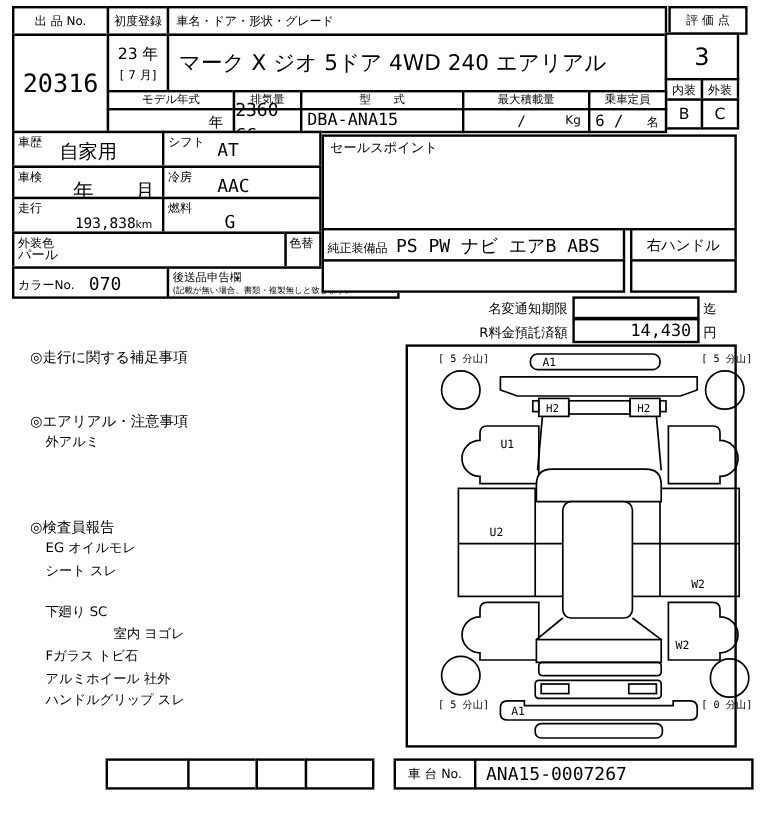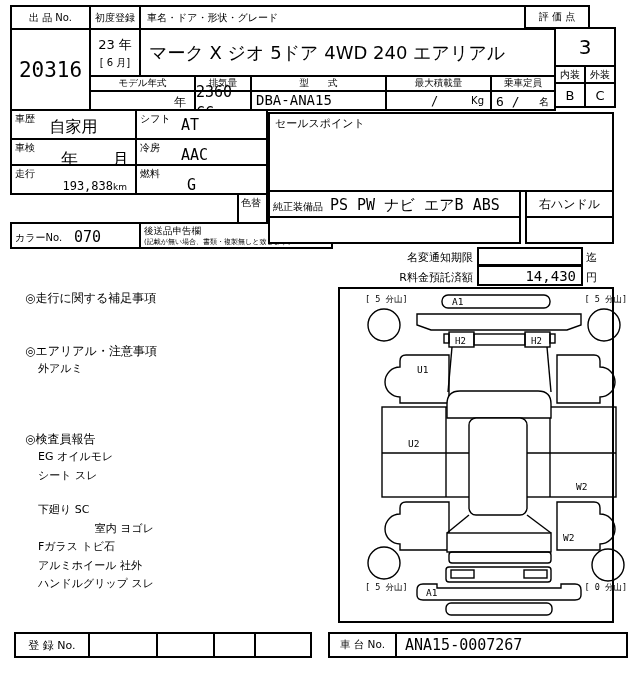--- a/index.html
+++ b/index.html
@@ -17,29 +17,29 @@
 <body>
 
 <div class="sheet">
 
   <div class="c ctr" style="left:10px;top:5px;width:81px;height:25px;font-size:10px;">出 品 No.</div>
   <div class="c ctr mono" style="left:10px;top:28px;width:81px;height:83px;font-size:21px;">20316</div>
 
   <div class="c ctr" style="left:89px;top:5px;width:52px;height:25px;font-size:10px;">初度登録</div>
   <div class="c" style="left:89px;top:28px;width:52px;height:49px;">
     <div class="nw" style="position:absolute;top:6px;left:0;right:0;text-align:center;font-size:13px;">23 年</div>
-    <div class="nw" style="position:absolute;top:26px;left:0;right:0;text-align:center;font-size:10px;">[ 6 月]</div>
+    <div class="nw" style="position:absolute;top:26px;left:0;right:0;text-align:center;font-size:10px;">[ 7 月]</div>
   </div>
 
   <div class="c" style="left:139px;top:5px;width:417px;height:25px;">
     <span style="position:absolute;top:4px;left:6px;font-size:10px;">車名・ドア・形状・グレード</span>
   </div>
   <div class="c nw" style="left:139px;top:28px;width:417px;height:49px;font-size:18px;line-height:45px;padding-left:8px;">マーク X ジオ 5ドア 4WD 240 エアリアル</div>
 
-  <div class="c ctr" style="left:524px;top:5px;width:66px;height:24px;font-size:10px;">評 価 点</div>
+  <div class="c ctr" style="left:557px;top:5px;width:66px;height:24px;font-size:10px;">評 価 点</div>
   <div class="c ctr" style="left:554px;top:27px;width:62px;height:40px;font-size:20px;">3</div>
   <div class="c ctr" style="left:554px;top:65px;width:32px;height:19px;font-size:10px;">内装</div>
   <div class="c ctr" style="left:584px;top:65px;width:32px;height:19px;font-size:10px;">外装</div>
   <div class="c ctr" style="left:554px;top:82px;width:32px;height:26px;font-size:13px;">B</div>
   <div class="c ctr" style="left:584px;top:82px;width:32px;height:26px;font-size:13px;">C</div>
 
   <div class="c ctr" style="left:89px;top:75px;width:107px;height:17px;font-size:9.5px;">モデル年式</div>
   <div class="c ctr" style="left:194px;top:75px;width:58px;height:17px;font-size:9.5px;">排気量</div>
   <div class="c ctr" style="left:250px;top:75px;width:137px;height:17px;font-size:9.5px;">型　　式</div>
   <div class="c ctr" style="left:385px;top:75px;width:107px;height:17px;font-size:9.5px;">最大積載量</div>
@@ -81,20 +81,24 @@
     <span class="lbl">走行</span>
     <div style="position:absolute;left:0;right:8px;top:9px;text-align:right;">
       <span class="mono" style="font-size:12px;">193,838</span><span style="font-size:9px;">km</span>
     </div>
   </div>
   <div class="c" style="left:135px;top:164px;width:133px;height:31px;">
     <span class="lbl">燃料</span>
     <span class="mono" style="position:absolute;left:50px;top:10px;font-size:15px;">G</span>
   </div>
 
+  <div class="c" style="left:10px;top:193px;width:229px;height:31px;">
+    <span class="lbl">外装色</span>
+    <span style="position:absolute;left:3px;bottom:2px;font-size:11px;">パール</span>
+  </div>
   <div class="c" style="left:237px;top:193px;width:31px;height:31px;">
     <span class="lbl" style="left:2px;">色替</span>
   </div>
 
   <div class="c" style="left:10px;top:222px;width:131px;height:27px;">
     <span style="position:absolute;left:3px;top:7px;font-size:10px;">カラーNo.</span>
     <span class="mono" style="position:absolute;left:62px;top:4px;font-size:15px;">070</span>
   </div>
   <div class="c" style="left:139px;top:222px;width:194px;height:27px;">
     <span style="position:absolute;left:3px;top:1px;font-size:9.5px;">後送品申告欄</span>
@@ -192,21 +196,20 @@
       <text x="95" y="54.5" font-size="9">H2</text>
       <text x="171" y="54.5" font-size="9">H2</text>
       <text x="57" y="84" font-size="9.5">U1</text>
       <text x="48" y="158" font-size="9.5">U2</text>
       <text x="216" y="201" font-size="9.5">W2</text>
       <text x="203" y="252" font-size="9.5">W2</text>
       <text x="66" y="307" font-size="9.5">A1</text>
     </svg>
   </div>
 
-  <div class="c ctr" style="left:14px;top:632px;width:76px;height:26px;font-size:11px;">登 録 No.</div>
   <div class="c" style="left:88px;top:632px;width:70px;height:26px;"></div>
   <div class="c" style="left:156px;top:632px;width:59px;height:26px;"></div>
   <div class="c" style="left:213px;top:632px;width:43px;height:26px;"></div>
   <div class="c" style="left:254px;top:632px;width:58px;height:26px;"></div>
 
   <div class="c ctr" style="left:328px;top:632px;width:69px;height:26px;font-size:10.5px;">車 台 No.</div>
   <div class="c mono nw" style="left:395px;top:632px;width:233px;height:26px;font-size:15px;line-height:22px;padding-left:8px;">ANA15-0007267</div>
 
 </div>
 

